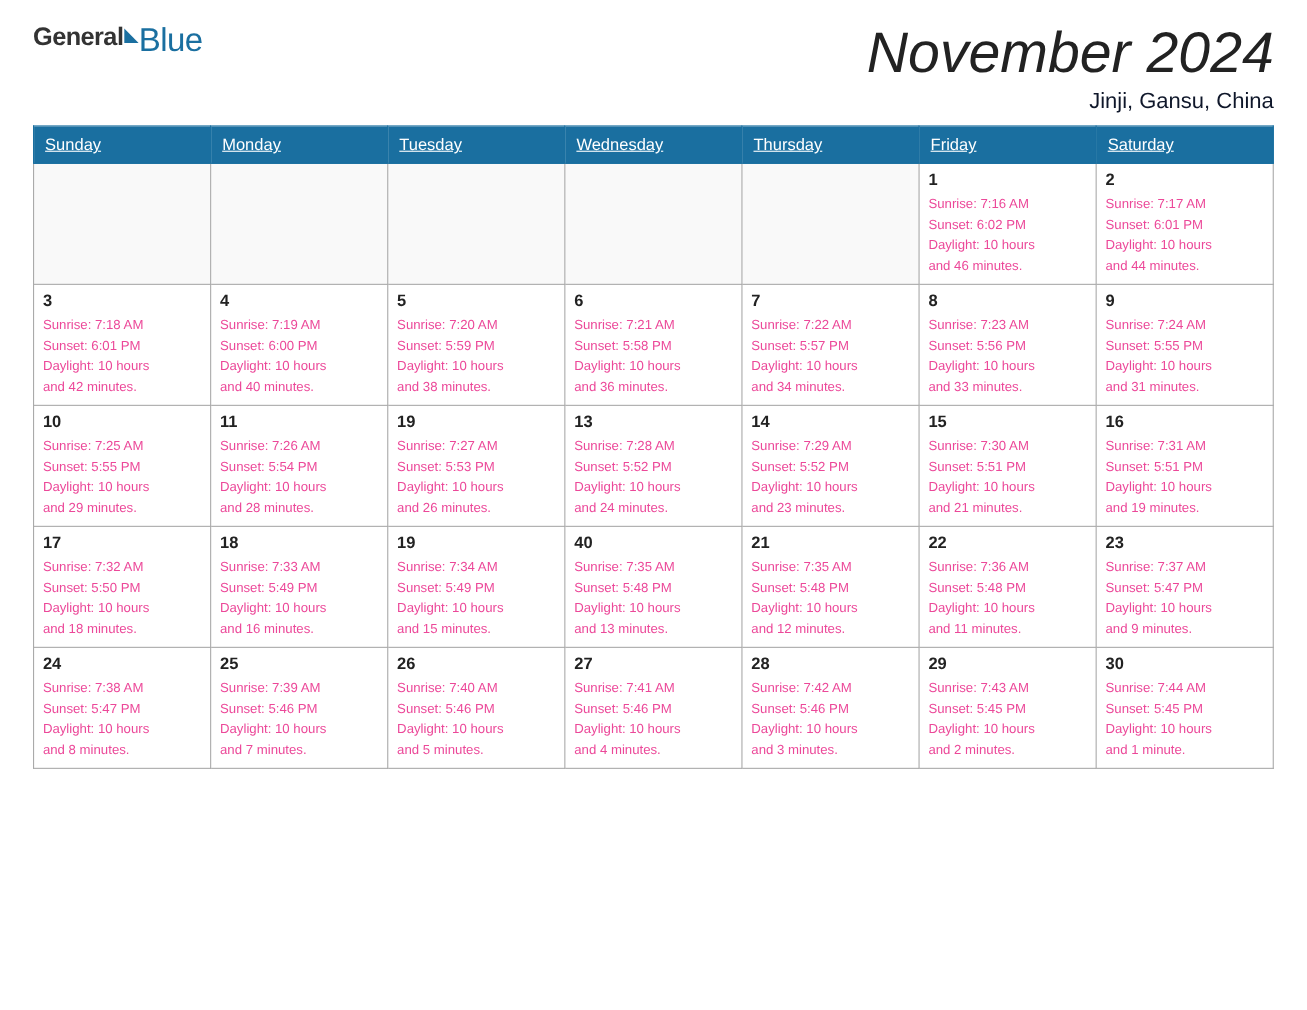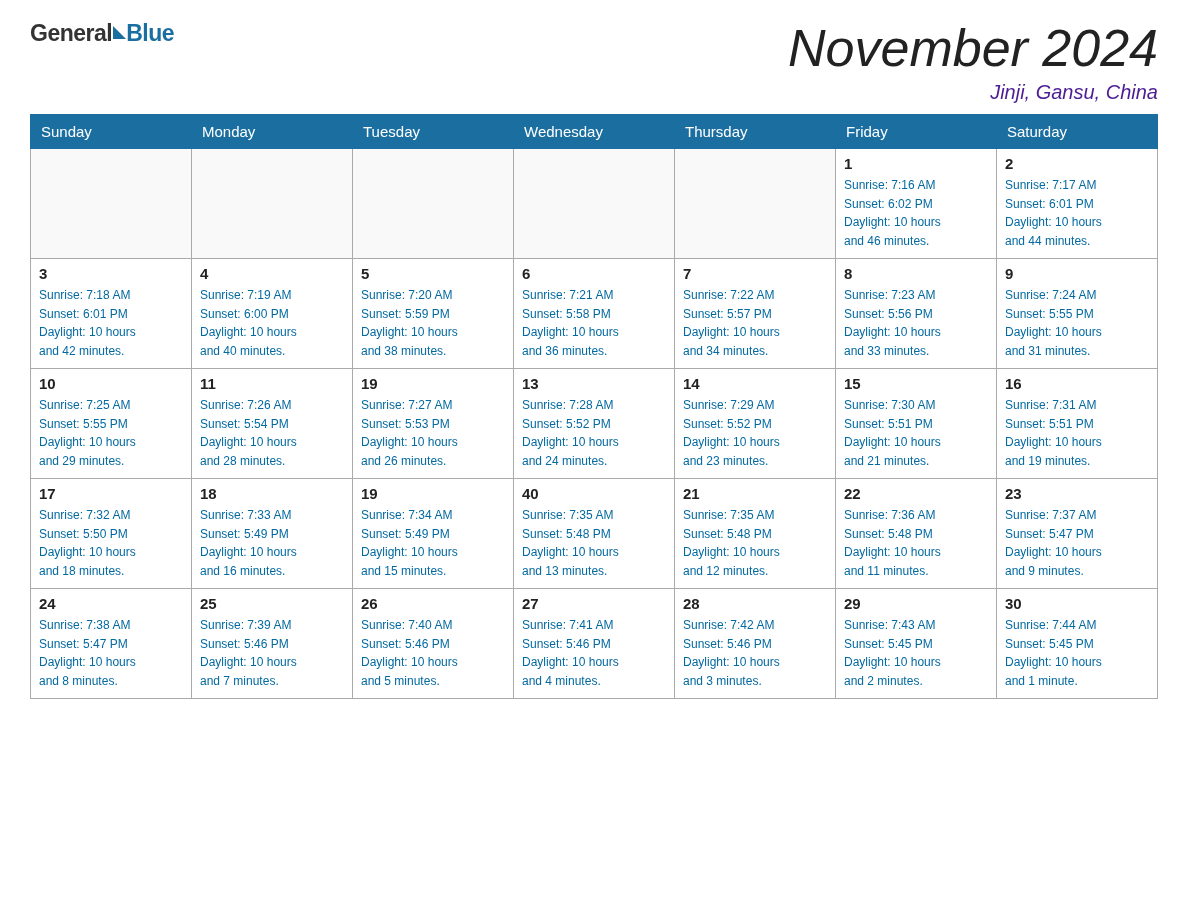--- a/index.html
+++ b/index.html
@@ -21,58 +21,58 @@
     }
     .month-title {
       font-size: 52px;
       font-weight: normal;
       color: #222;
       line-height: 1.1;
       font-style: italic;
     }
     .location {
       font-size: 20px;
-      color: #4c1d95;
+      color: #0f172a;
       margin-top: 4px;
-      font-style: italic;
     }
     .calendar {
       width: 100%;
       border-collapse: collapse;
       margin-top: 10px;
     }
     .calendar th {
       background-color: #1a6fa0;
       color: #fff;
       font-size: 15px;
       font-weight: normal;
       padding: 8px 10px;
       text-align: left;
       border: 1px solid #1a6fa0;
+      text-decoration: underline;
     }
     .calendar td {
       border: 1px solid #aaa;
       vertical-align: top;
       padding: 6px 8px;
       font-size: 12.5px;
       color: #333;
       width: 14.28%;
       min-height: 110px;
       height: 110px;
     }
     .day-number {
       font-size: 15px;
       font-weight: bold;
       color: #222;
       display: block;
       margin-bottom: 4px;
     }
     .day-info {
       font-size: 12px;
-      color: #0369a1;
+      color: #ec4899;
       line-height: 1.55;
     }
     .empty-cell {
       background: #f9f9f9;
     }
     .logo-container {
       display: flex;
       align-items: flex-start;
     }
     .logo-row1 {
@@ -89,22 +89,22 @@
       display: inline-block;
       width: 0;
       height: 0;
       border-style: solid;
       border-width: 13px 0 0 13px;
       border-color: transparent transparent transparent #1a6fa0;
       margin-left: 1px;
       margin-bottom: 2px;
     }
     .logo-blue-text {
-      font-size: 23px;
-      font-weight: bold;
+      font-size: 30px;
+      font-weight: normal;
       color: #1a6fa0;
       letter-spacing: -0.5px;
     }
   </style>
 </head>
 <body>
 
 <div class="header">
   <div class="logo-container">
     <div class="logo-row1">

